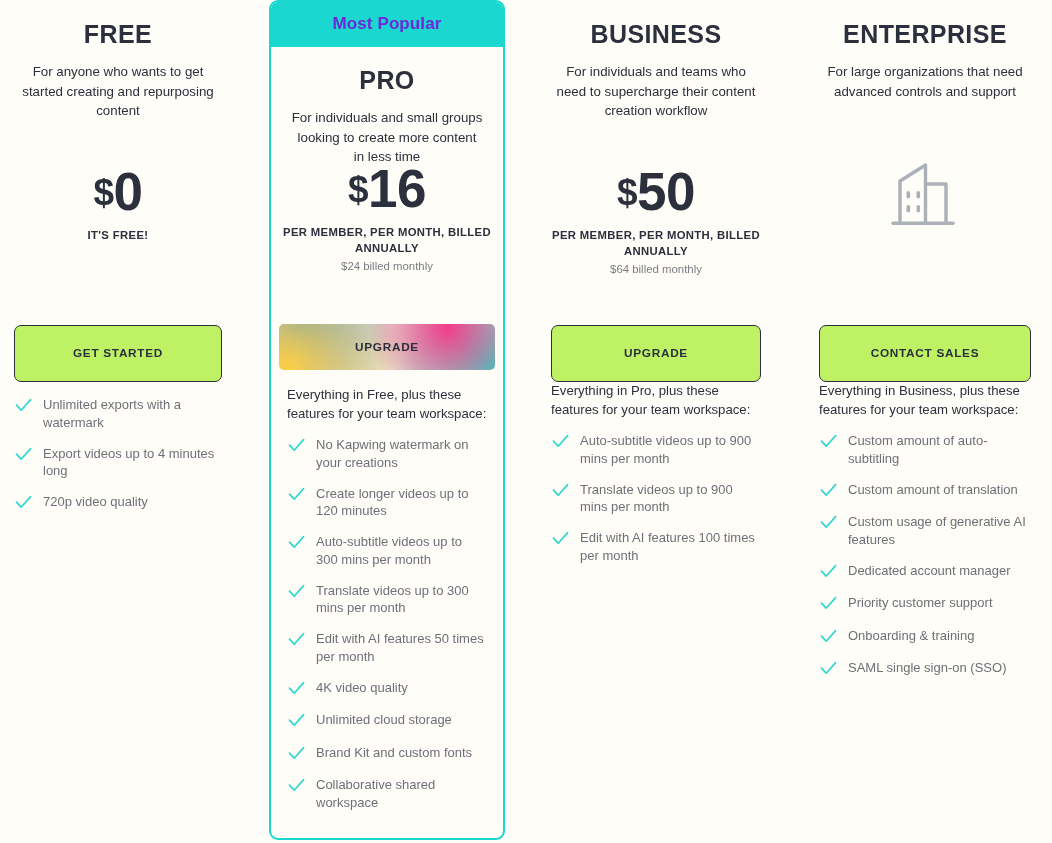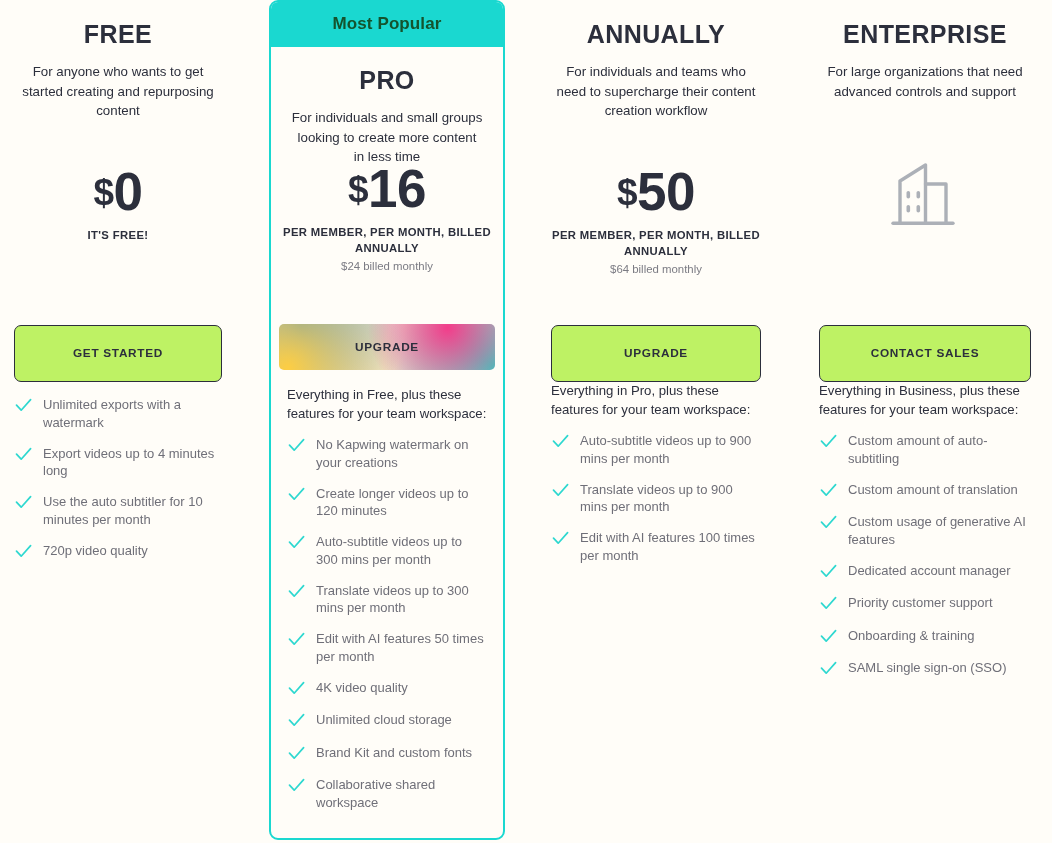--- a/index.html
+++ b/index.html
@@ -36,21 +36,21 @@
   .plan-card.featured {
     border: 2px solid #1ad8d0;
     border-radius: 9px 9px 9px 9px;
     background: #fffdf8;
     height: 840px;
     overflow: hidden;
   }
 
   .popular-badge {
     background: #1ad8d0;
-    color: #14532d;
+    color: #6d28d9;
     font-size: 17px;
     font-weight: bold;
     text-align: center;
     line-height: 47px;
     height: 47px;
     letter-spacing: 0.1px;
     margin: -2px -2px 1px -2px;
     border-radius: 7px 7px 0 0;
   }
 
@@ -204,28 +204,20 @@
             </svg>
           </span>
           <span class="feature-text">Export videos up to 4 minutes long</span>
         </div>
         <div class="feature">
           <span class="check">
             <svg width="19" height="19" viewBox="0 0 19 19">
               <path d="M2.5 9.2 L7.2 14.2 L16.6 3.6" fill="none" stroke="#2ed8d0" stroke-width="1.7" stroke-linecap="round" stroke-linejoin="round"></path>
             </svg>
           </span>
-          <span class="feature-text">Use the auto subtitler for 10 minutes per month</span>
-        </div>
-        <div class="feature">
-          <span class="check">
-            <svg width="19" height="19" viewBox="0 0 19 19">
-              <path d="M2.5 9.2 L7.2 14.2 L16.6 3.6" fill="none" stroke="#2ed8d0" stroke-width="1.7" stroke-linecap="round" stroke-linejoin="round"></path>
-            </svg>
-          </span>
           <span class="feature-text">720p video quality</span>
         </div>
       </div>
     </div>
     <div class="plan-card col-pro featured">
       <div class="popular-badge">Most Popular</div>
       <div class="card-inner" style="padding-top:0px">
         <div class="plan-name">PRO</div>
         <div class="plan-desc">For individuals and small groups looking to create more content in less time</div>
       </div>
@@ -308,21 +300,21 @@
             <svg width="19" height="19" viewBox="0 0 19 19">
               <path d="M2.5 9.2 L7.2 14.2 L16.6 3.6" fill="none" stroke="#2ed8d0" stroke-width="1.7" stroke-linecap="round" stroke-linejoin="round"></path>
             </svg>
           </span>
           <span class="feature-text">Collaborative shared workspace</span>
         </div>
       </div>
     </div>
     <div class="plan-card col-business">
       <div class="card-inner" style="padding-top:0px">
-        <div class="plan-name">ANNUALLY</div>
+        <div class="plan-name">BUSINESS</div>
         <div class="plan-desc">For individuals and teams who need to supercharge their content creation workflow</div>
       </div>
       <div class="price-wrap" style="position:absolute;left:0;right:0;top:165px;">
         <div class="price"><span class="cur">$</span><span>50</span></div>
         <div class="price-note">PER MEMBER, PER MONTH, BILLED ANNUALLY</div>
         <div class="price-sub">$64 billed monthly</div>
       </div>
       <div class="cta-row" style="position:absolute;left:0;right:0;top:325px;">
         <button class="cta">UPGRADE</button>
       </div>

